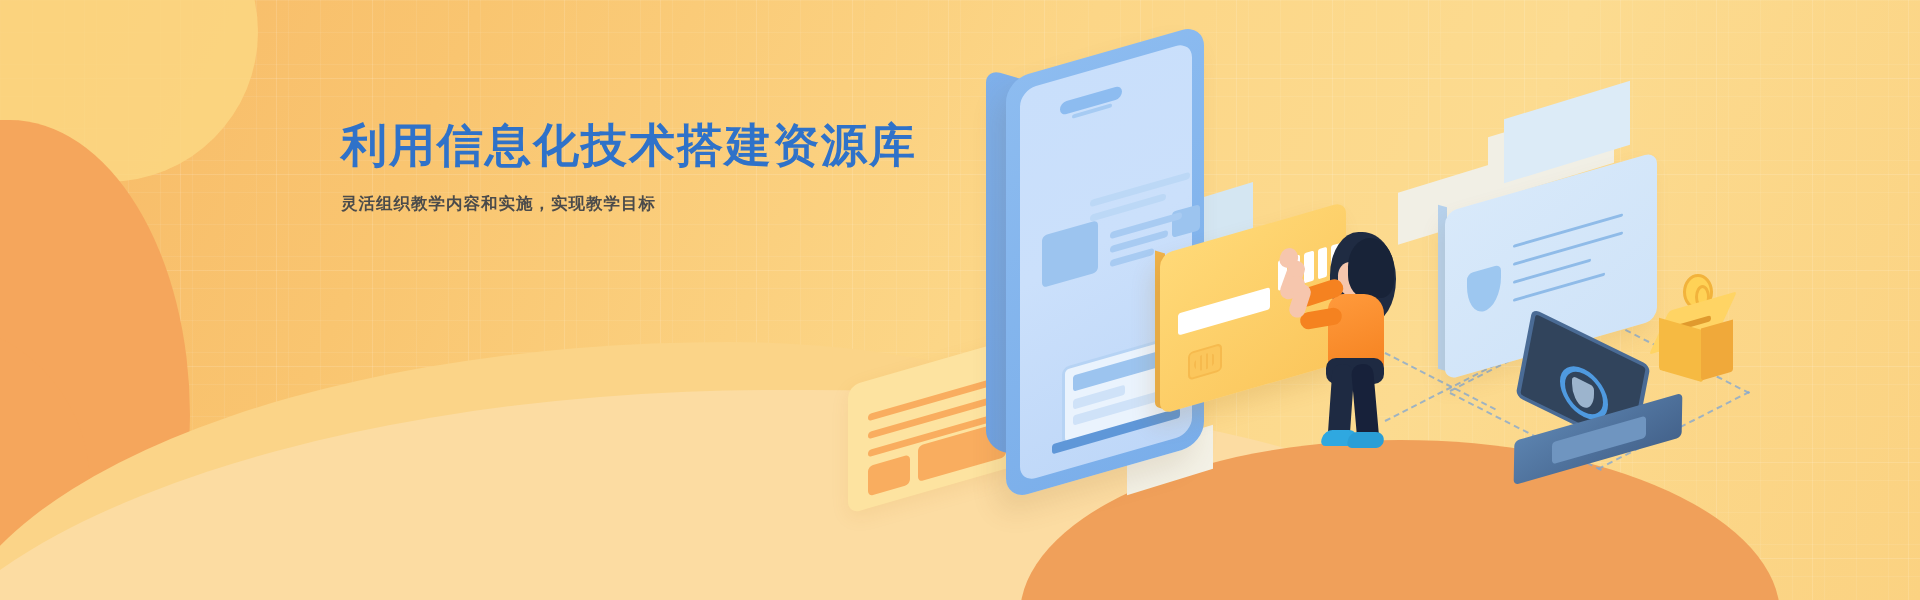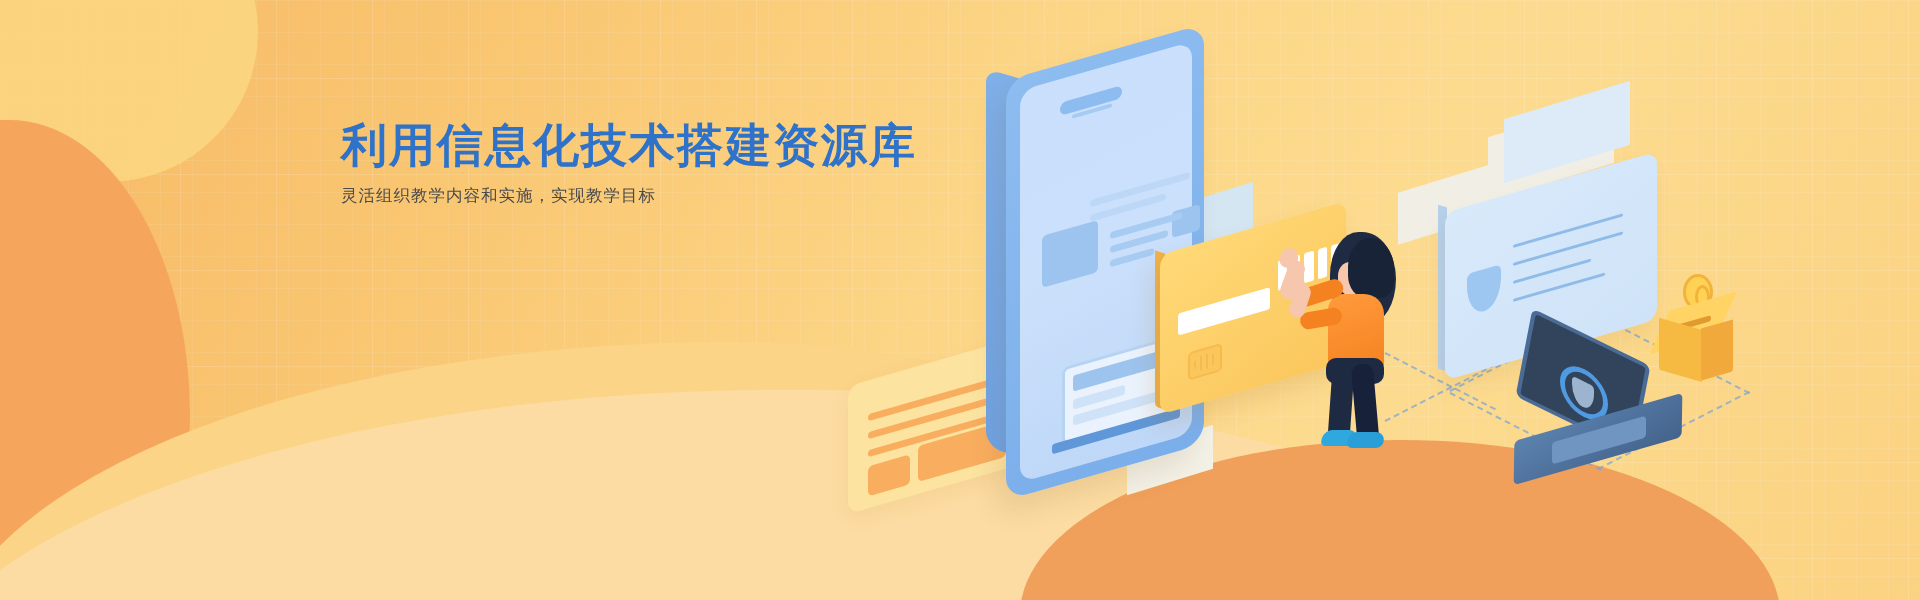--- a/index.html
+++ b/index.html
@@ -97,21 +97,21 @@
     line-height:1.18;
     white-space:nowrap;
   }
   .sub {
     margin-top:30px;
     font-size:16.5px;
     color:#4b4b4b;
     letter-spacing:1px;
     line-height:1.2;
   }
-  .sub2 { margin-top:14px; }
+  .sub2 { margin-top:22px;font-weight:bold; }
 
   
   #illo { position:absolute; left:0; top:0; width:1920px; height:600px; z-index:20; }
 
   
   .sheet {
     position:absolute;
     background:#dceaf5;
   }
   .sheet-a { left:1135px; top:200px; width:118px; height:68px;

